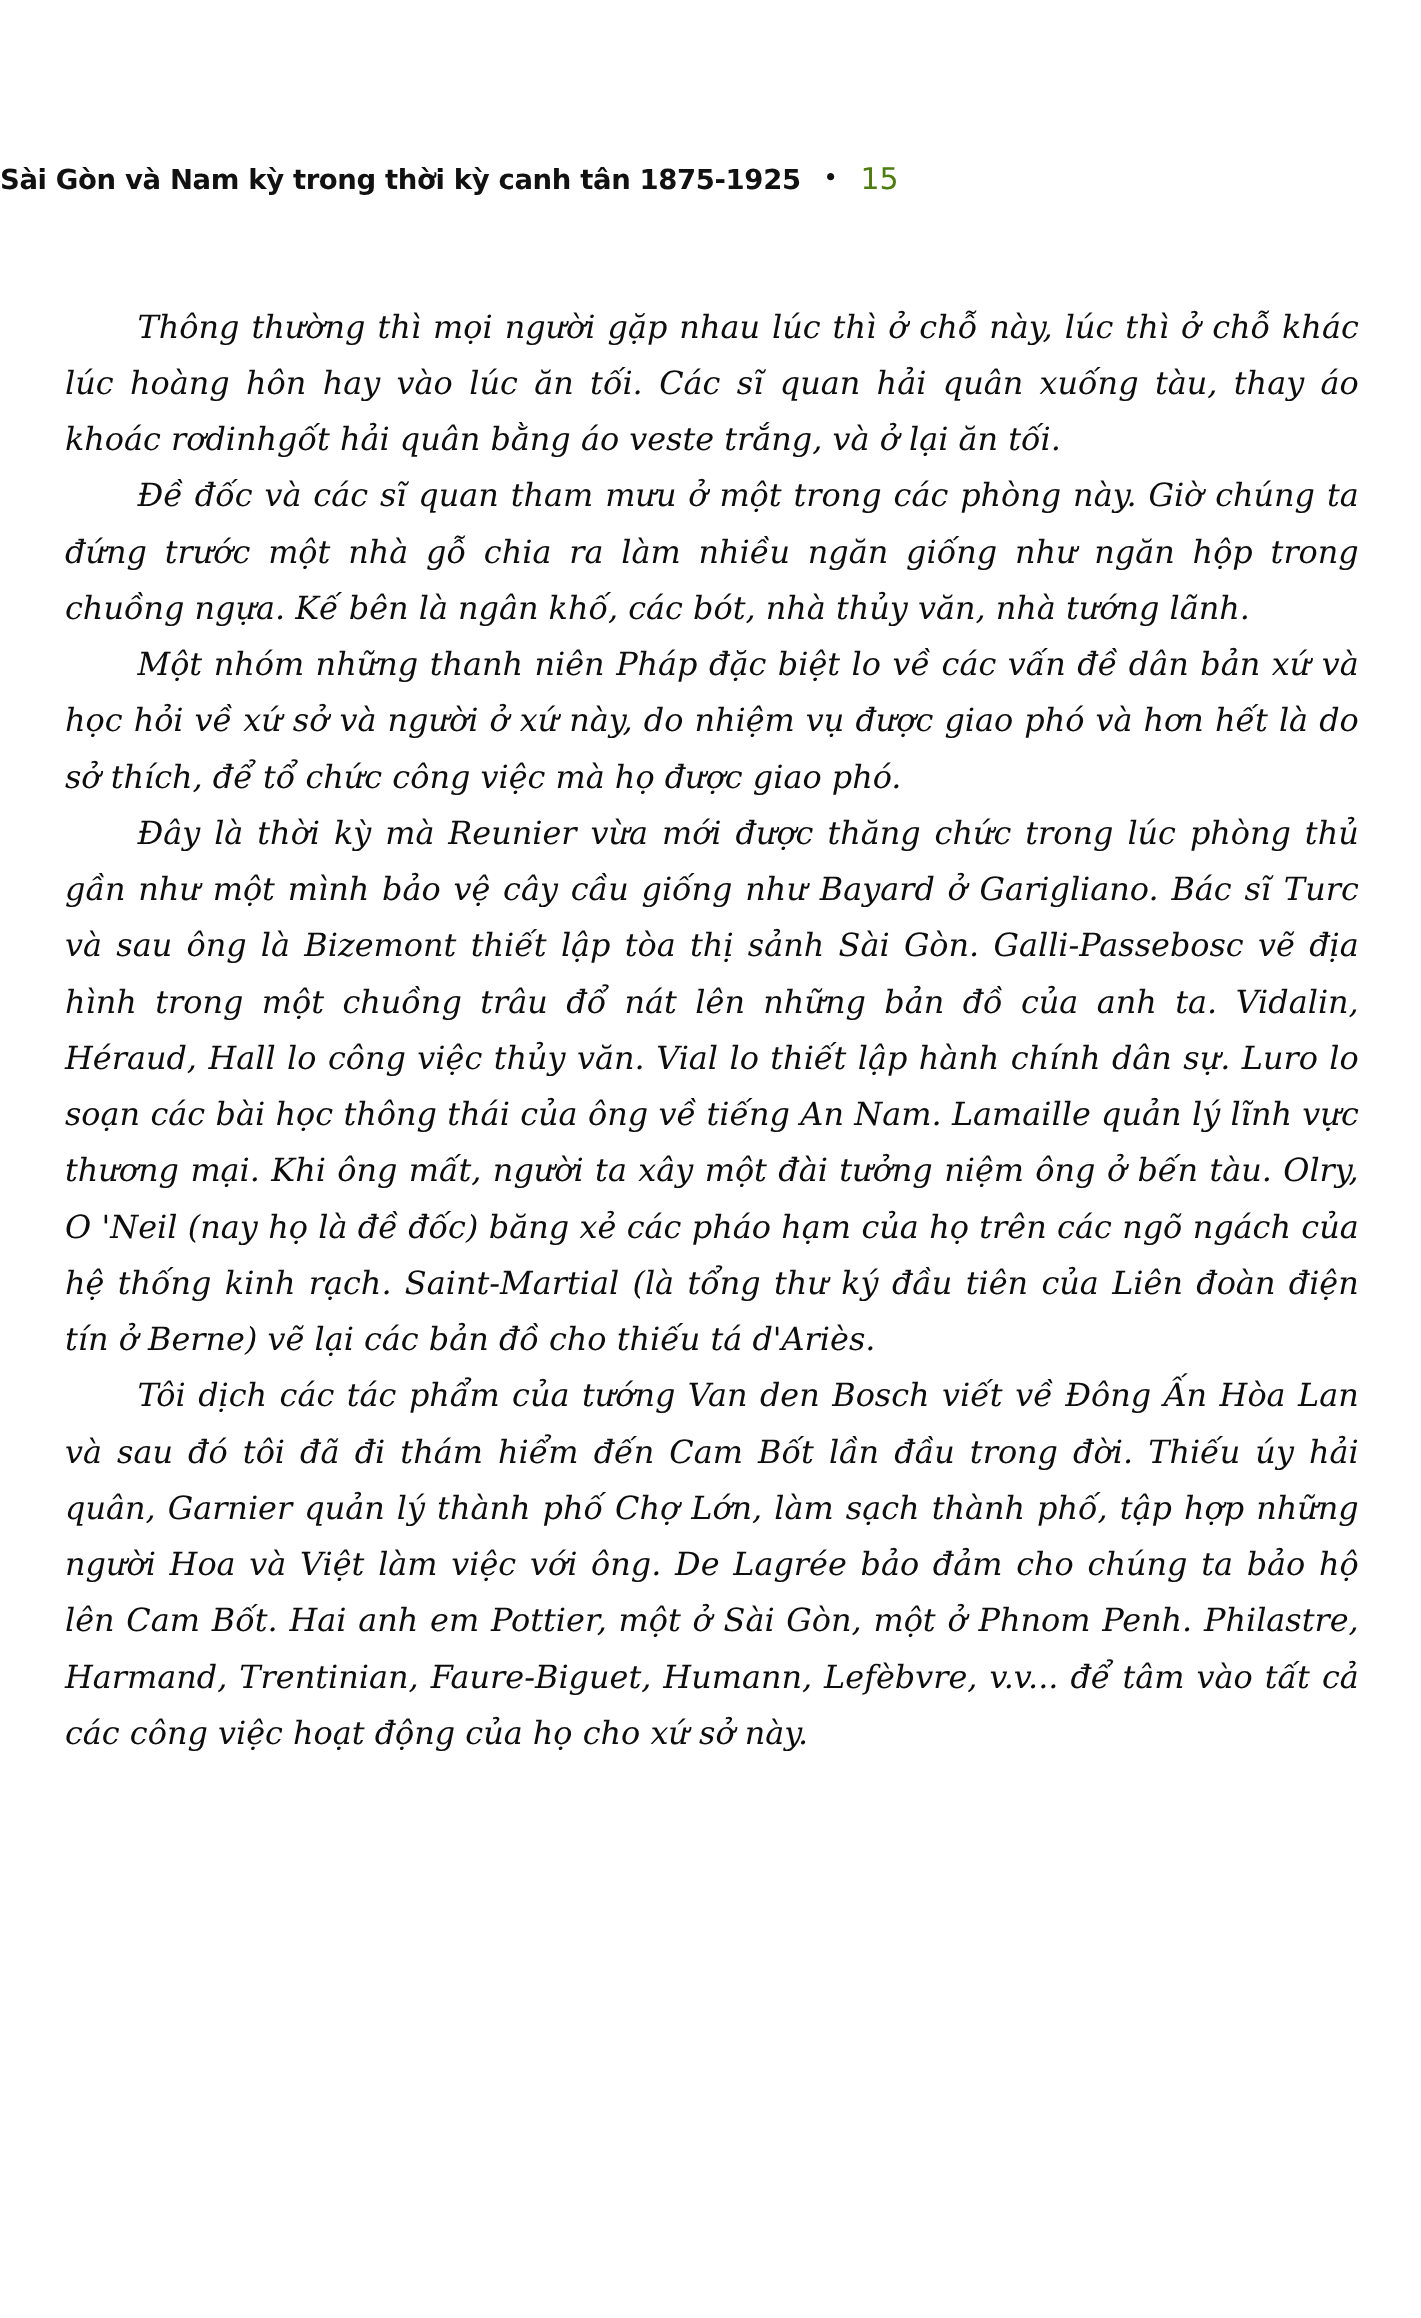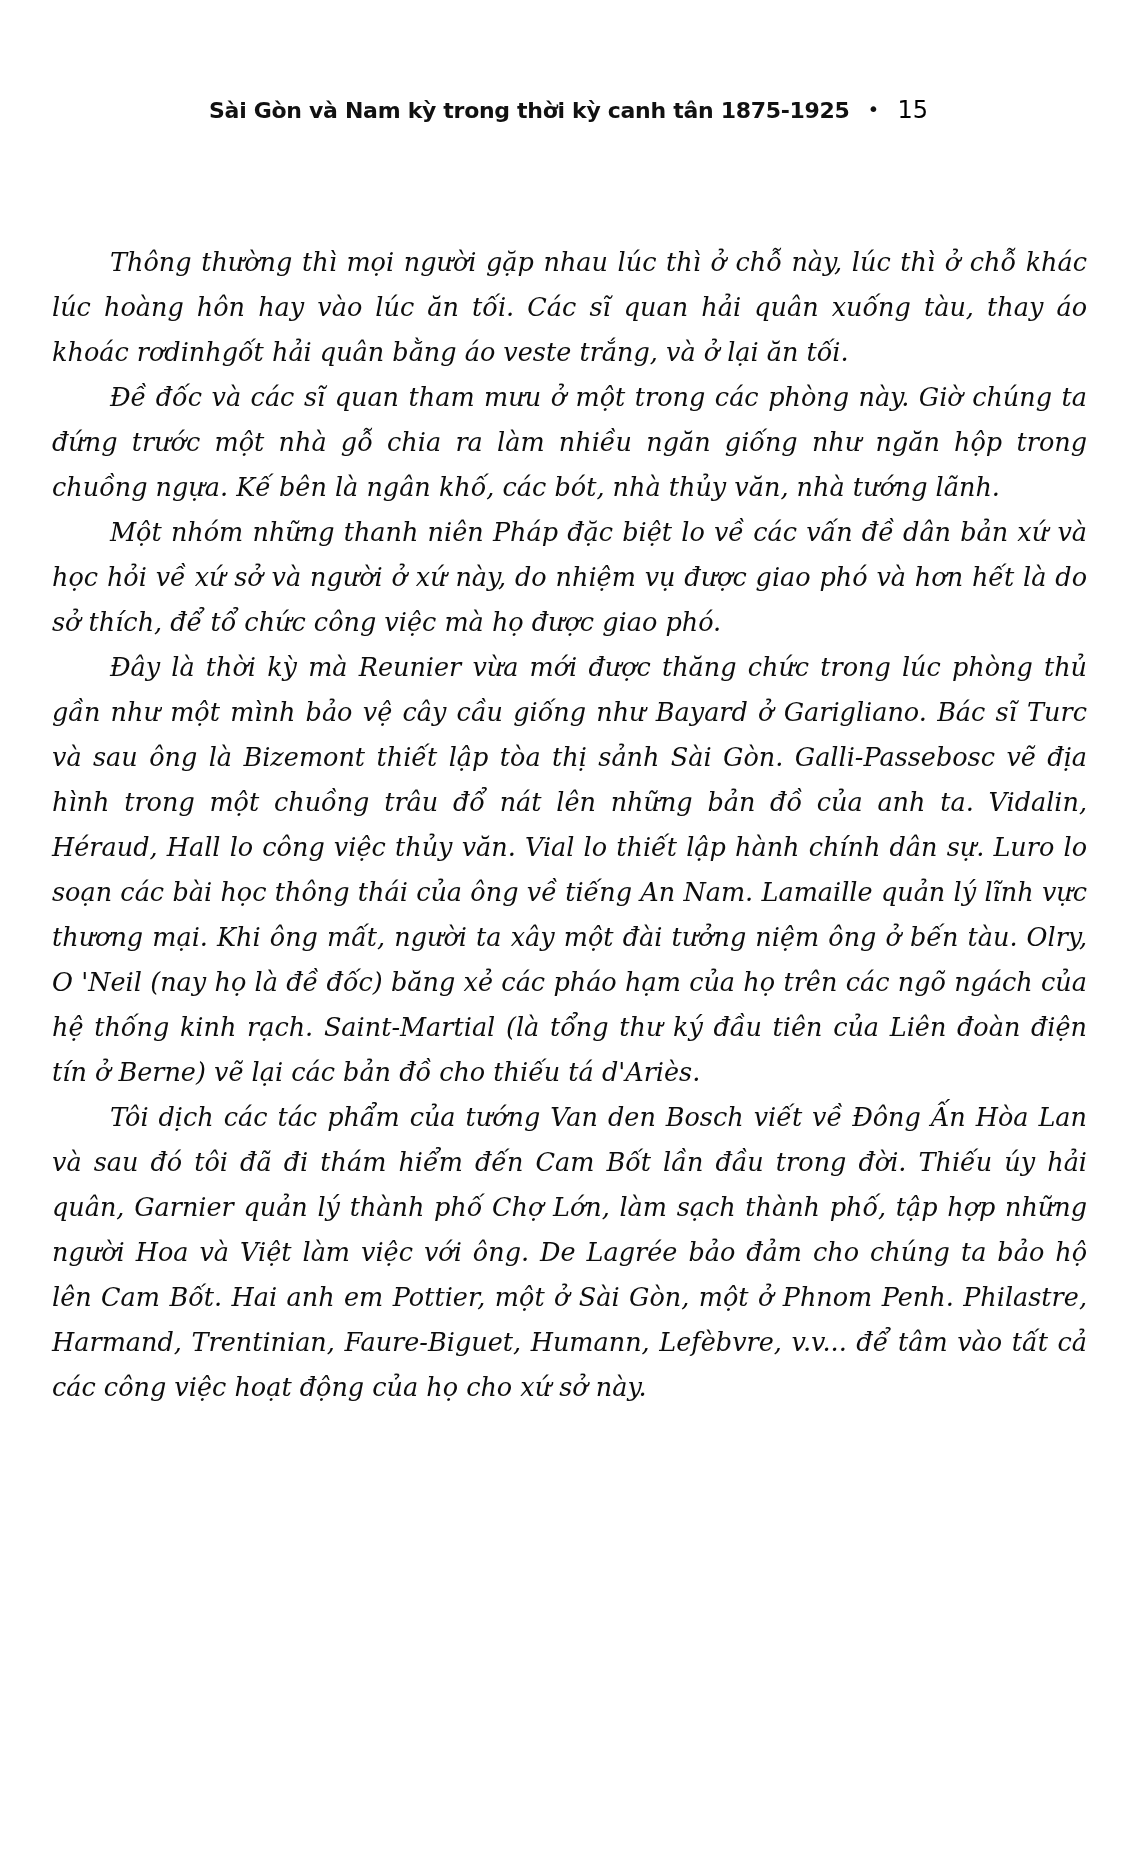--- a/index.html
+++ b/index.html
@@ -14,21 +14,20 @@
     background: #ffffff;
     box-sizing: border-box;
     overflow: hidden;
   }
   .header {
     position: absolute;
     top: 96px;
     left: 0;
     right: 0;
     display: flex;
-    justify-content: center;
     align-items: baseline;
     gap: 18px;
     white-space: nowrap;
   }
   .header-title {
     font-family: "DejaVu Sans", sans-serif;
     font-weight: bold;
     font-size: 22px;
     letter-spacing: -0.3px;
     color: #111111;
@@ -37,21 +36,22 @@
     font-family: "DejaVu Sans", sans-serif;
     font-size: 20px;
     line-height: 1;
     color: #111111;
     position: relative;
     top: -2px;
   }
   .header-page {
     font-family: "DejaVu Sans", sans-serif;
     font-size: 24px;
-    color: #000000;
+    color: #4d7c0f;
+    margin-top: 33px;
   }
   .body-text {
     position: absolute;
     top: 240px;
     left: 52px;
     width: 1035px;
     font-family: "DejaVu Serif", serif;
     font-style: italic;
     font-size: 25.5px;
     line-height: 45px;

